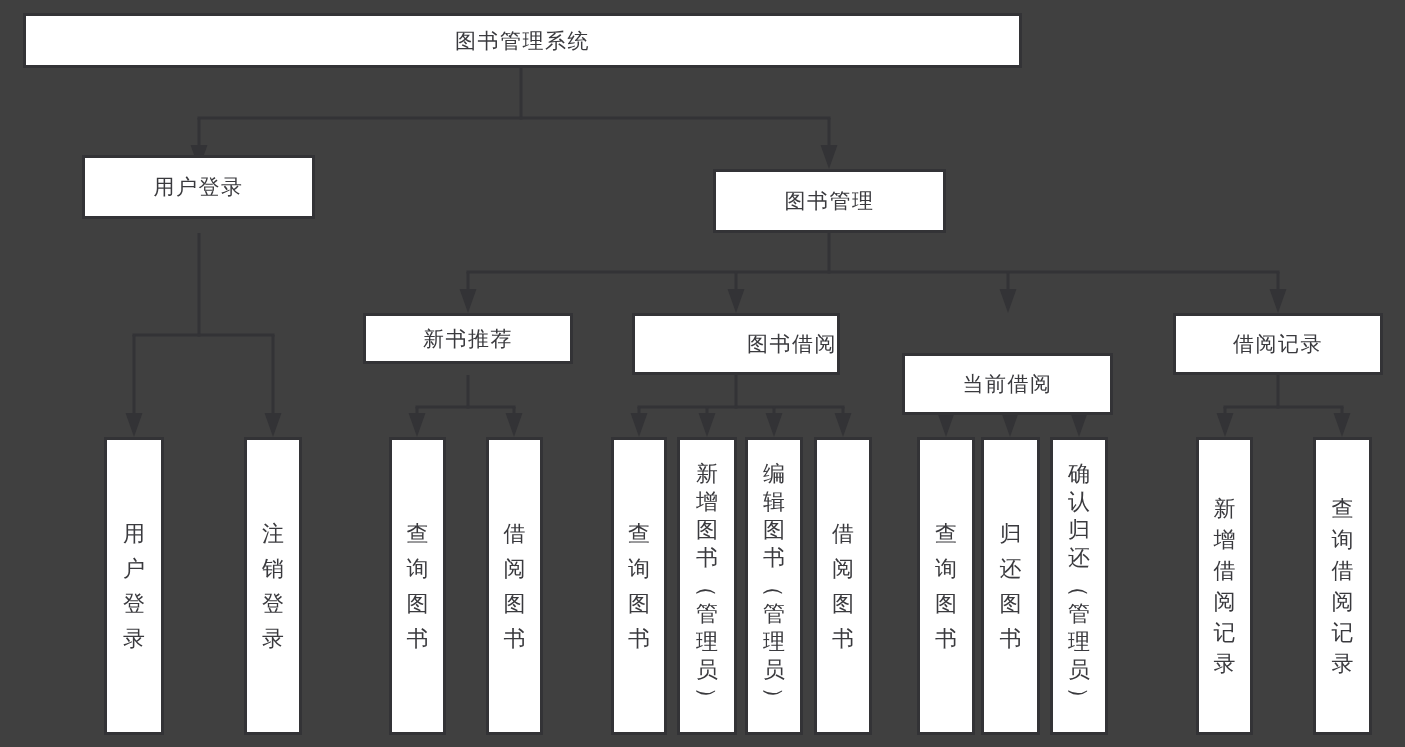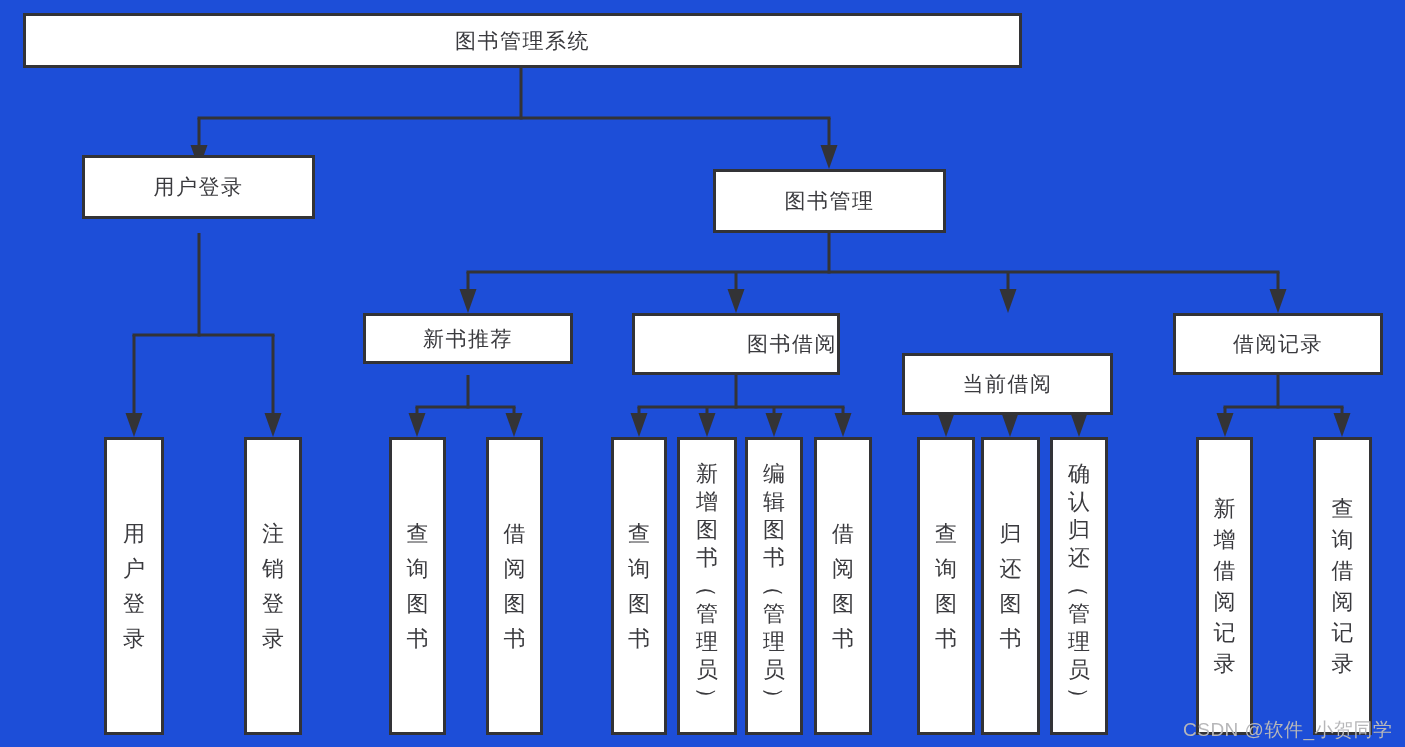--- a/index.html
+++ b/index.html
@@ -1,20 +1,20 @@
 <!DOCTYPE html>
 <html><head>
 <meta charset="utf-8">
 <style>
   html, body { margin: 0; padding: 0; background: #ffffff; }
   #canvas {
     position: relative;
     width: 1405px;
     height: 747px;
-    background: #1d4ed8;
+    background: #404040;
     overflow: hidden;
     font-family: "Liberation Sans", sans-serif;
   }
   #wires {
     position: absolute;
     left: 0; top: 0;
     width: 1405px; height: 747px;
     pointer-events: none;
   }
   .box {
@@ -255,14 +255,13 @@
         <div class="label" style="gap: 9px;">
           <span class="ch">查</span>
           <span class="ch">询</span>
           <span class="ch">借</span>
           <span class="ch">阅</span>
           <span class="ch">记</span>
           <span class="ch">录</span>
         </div>
       </div>
     </div>
-  <div id="watermark">CSDN @软件_小贺同学</div>
 </div>
 
 </body></html>

